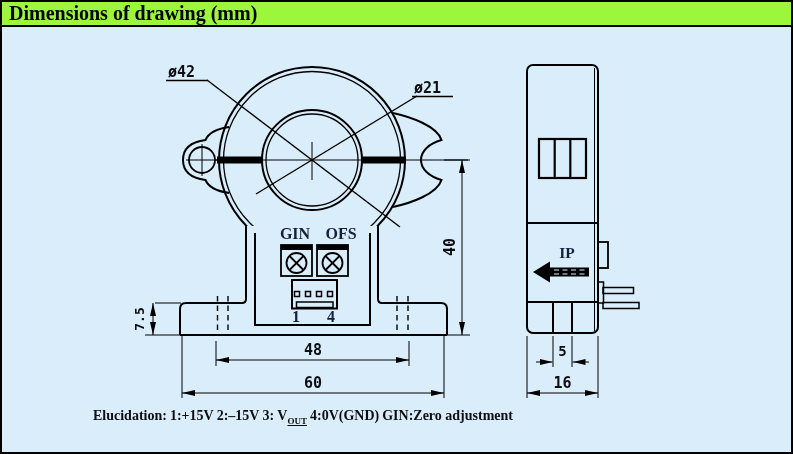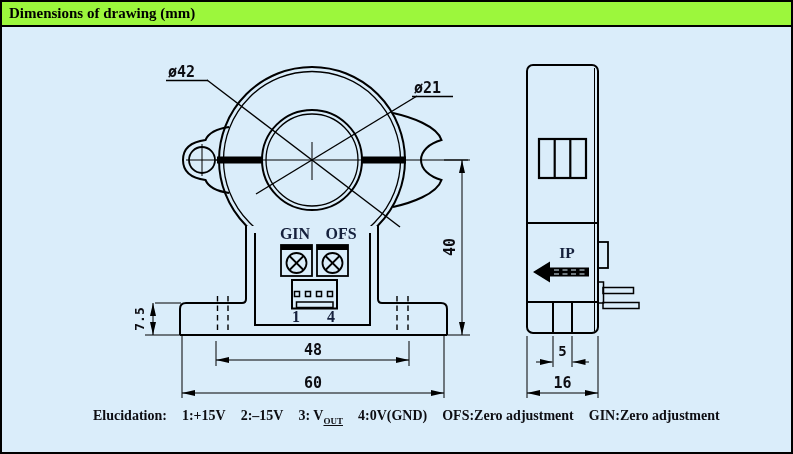--- a/index.html
+++ b/index.html
@@ -5,25 +5,25 @@
   html,body{margin:0;padding:0;background:#fff;}
   .page{
     position:relative;width:793px;height:454px;box-sizing:border-box;
     border:2px solid #000;background:#DAEDFA;
     font-family:"Liberation Serif","DejaVu Serif",serif;
   }
   .title-bar{
     height:25px;background:#9CF73C;border-bottom:2px solid #000;
     display:flex;align-items:center;padding-left:7px;box-sizing:border-box;
   }
-  .title-bar span{font-weight:bold;font-size:15px;color:#000;}
+  .title-bar span{font-weight:bold;font-size:20px;color:#000;}
   .canvas{position:relative;width:690px;height:425px;}
   svg{position:absolute;left:0;top:0;}
   .elucidation{
-    position:absolute;left:91px;top:381px;display:flex;gap:15px;
+    position:absolute;left:91px;top:381px;display:flex;gap:3px;
     font-weight:bold;font-size:14px;color:#0d0d12;white-space:nowrap;
   }
   .elucidation sub{font-size:9px;font-weight:bold;text-decoration:underline;}
   text{fill:#0d0d12;}
   .dimtxt{font-family:"DejaVu Sans Mono",monospace;font-weight:bold;font-size:15px;}
   .lbltxt{font-family:"Liberation Serif","DejaVu Serif",serif;font-weight:bold;font-size:16px;fill:#15203C;}
 </style>
 </head>
 <body>
 
@@ -194,18 +194,17 @@
         </g>
       </g>
     </svg>
 
     <div class="elucidation">
       <span>Elucidation:</span>
       <span>1:+15V</span>
       <span>2:–15V</span>
       <span><span>3: V</span><sub>OUT</sub></span>
       <span>4:0V(GND)</span>
-      <span>OFS:Zero adjustment</span>
       <span>GIN:Zero adjustment</span>
     </div>
 
   </div>
 </div>
 
 </body></html>

